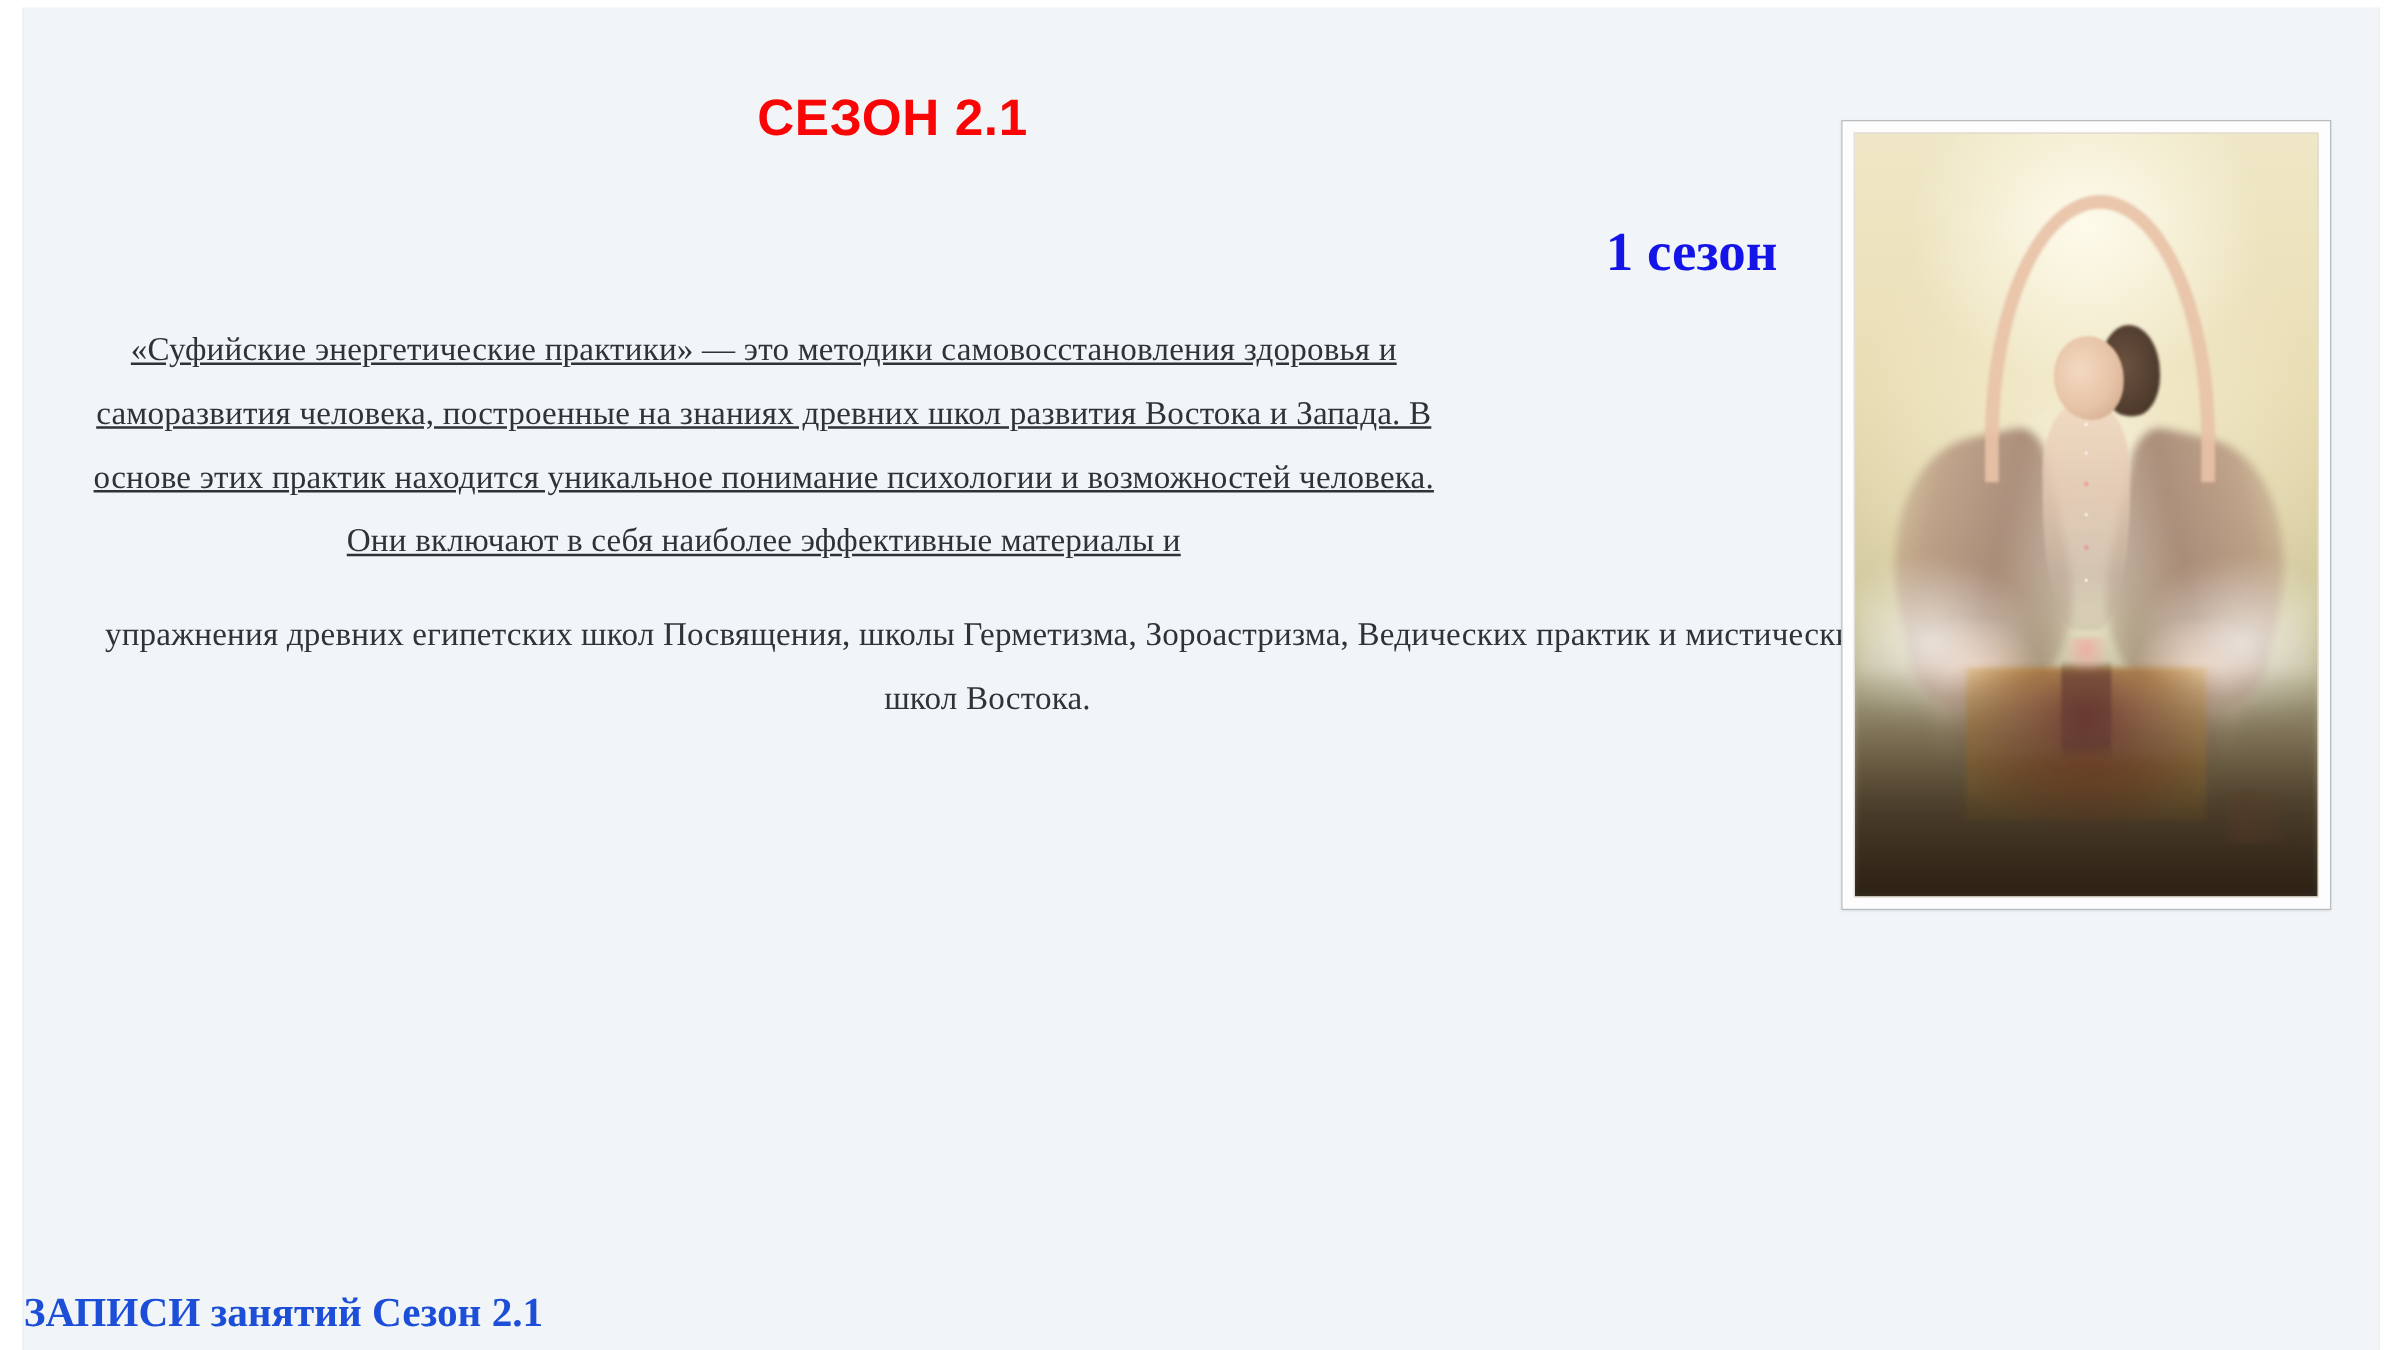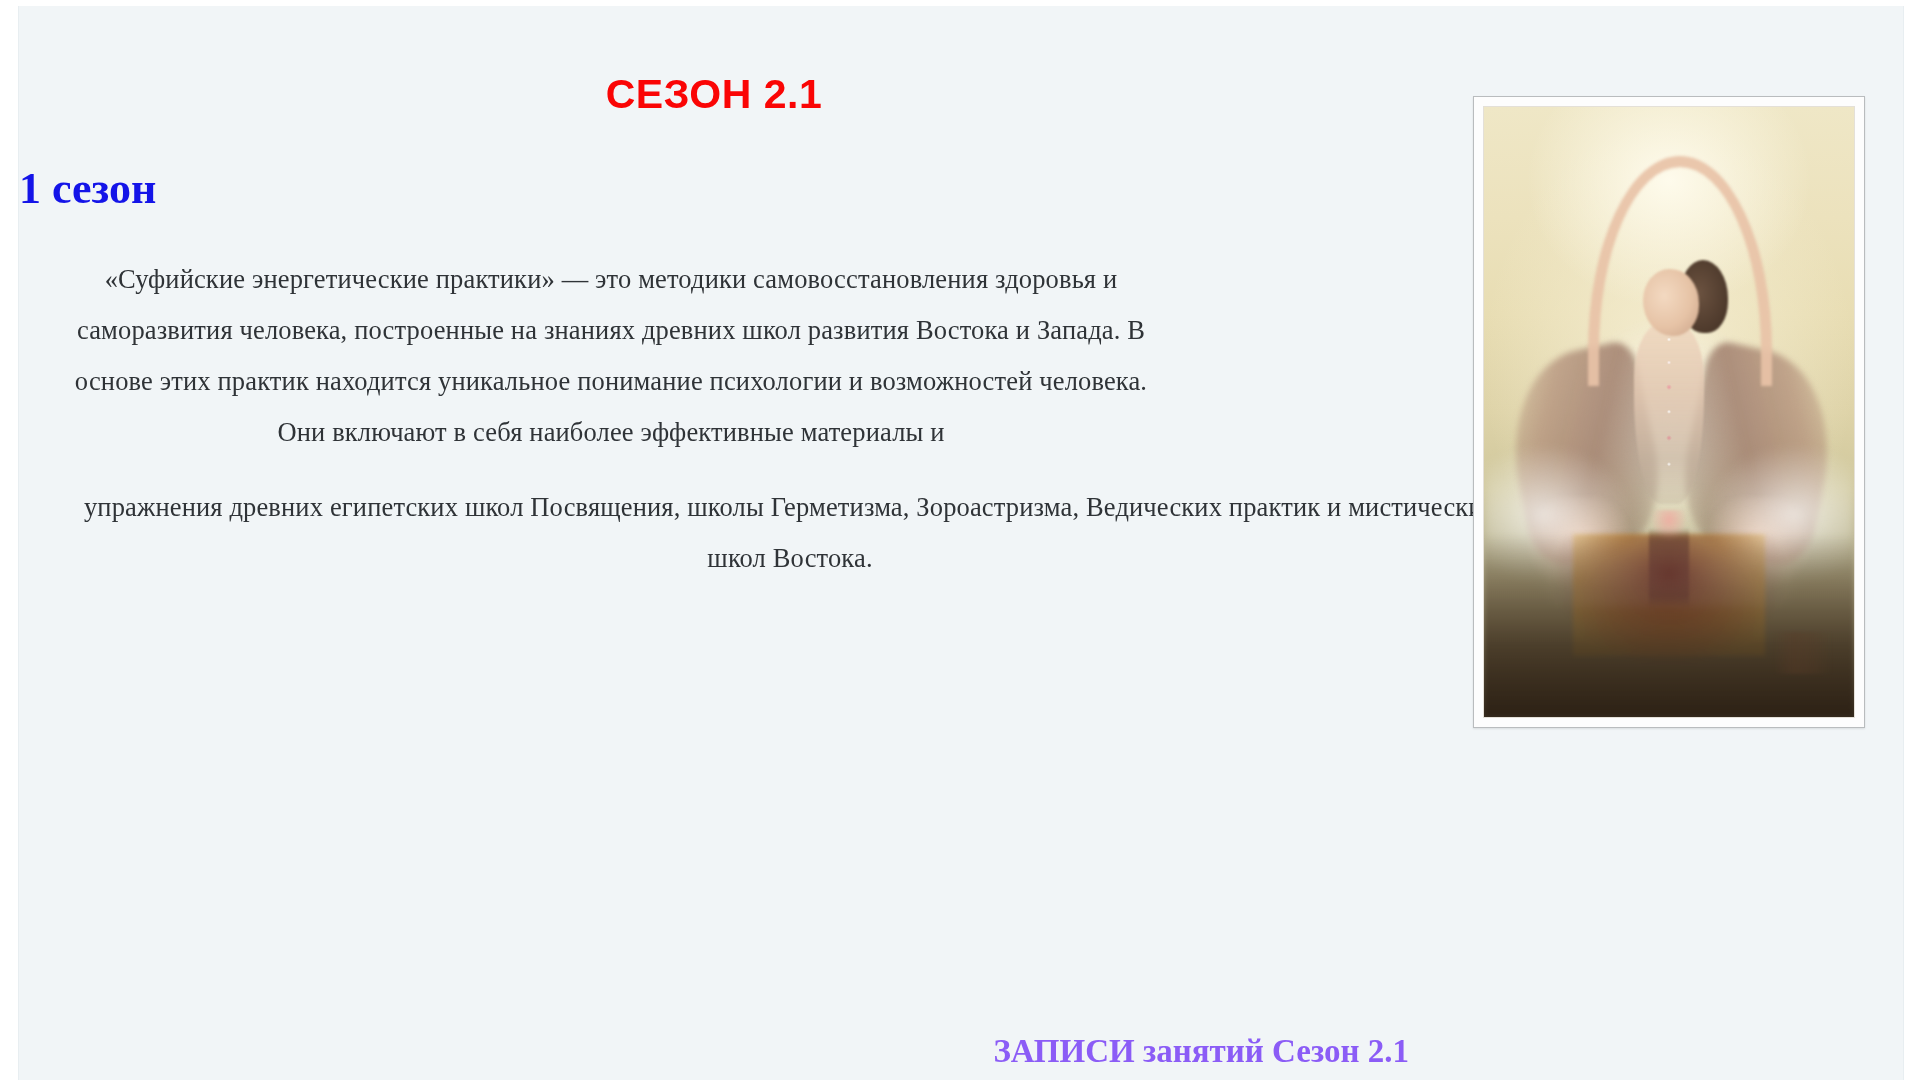--- a/index.html
+++ b/index.html
@@ -60,36 +60,36 @@
     letter-spacing: 0.5px;
     line-height: 1.1;
     margin: 0;
   }
 
   .heading-subseason {
     position: absolute;
     left: 0;
     top: 143px;
     width: 1390px;
-    text-align: left;
+    text-align: right;
     color: #1414e8;
     font-family: "Liberation Serif", "DejaVu Serif", serif;
     font-weight: bold;
     font-size: 44px;
     line-height: 1.1;
-    margin: 0;
+    margin: 13px;
   }
 
   .heading-records {
     position: absolute;
     left: 0;
     top: 1010px;
     width: 1390px;
-    text-align: right;
-    color: #8b5cf6;
+    text-align: left;
+    color: #1d4ed8;
     font-family: "Liberation Serif", "DejaVu Serif", serif;
     font-weight: bold;
     font-size: 33px;
     line-height: 1.2;
     margin: 0;
   }
 
   
   .article {
     position: absolute;
@@ -106,21 +106,21 @@
     font-size: 26.5px;
     line-height: 51px;
     letter-spacing: 0.15px;
   }
 
   .para-1 { width: 1092px; }
   .para-2 { width: 1092px; }
   .para-3 { width: 1450px; margin-left: -80px; }
   .para-4 { width: 1390px; margin-left: -46px; }
 
-  .para-2 { margin-bottom: 8px; }
+  .para-2 { margin-bottom: 8px; text-decoration: underline; }
 
   
   .figure-frame {
     position: absolute;
     left: 1414px;
     top: 58px;
     width: 392px;
     height: 632px;
     background: #fdfdfd;
     border: 1px solid #b9bcbe;

